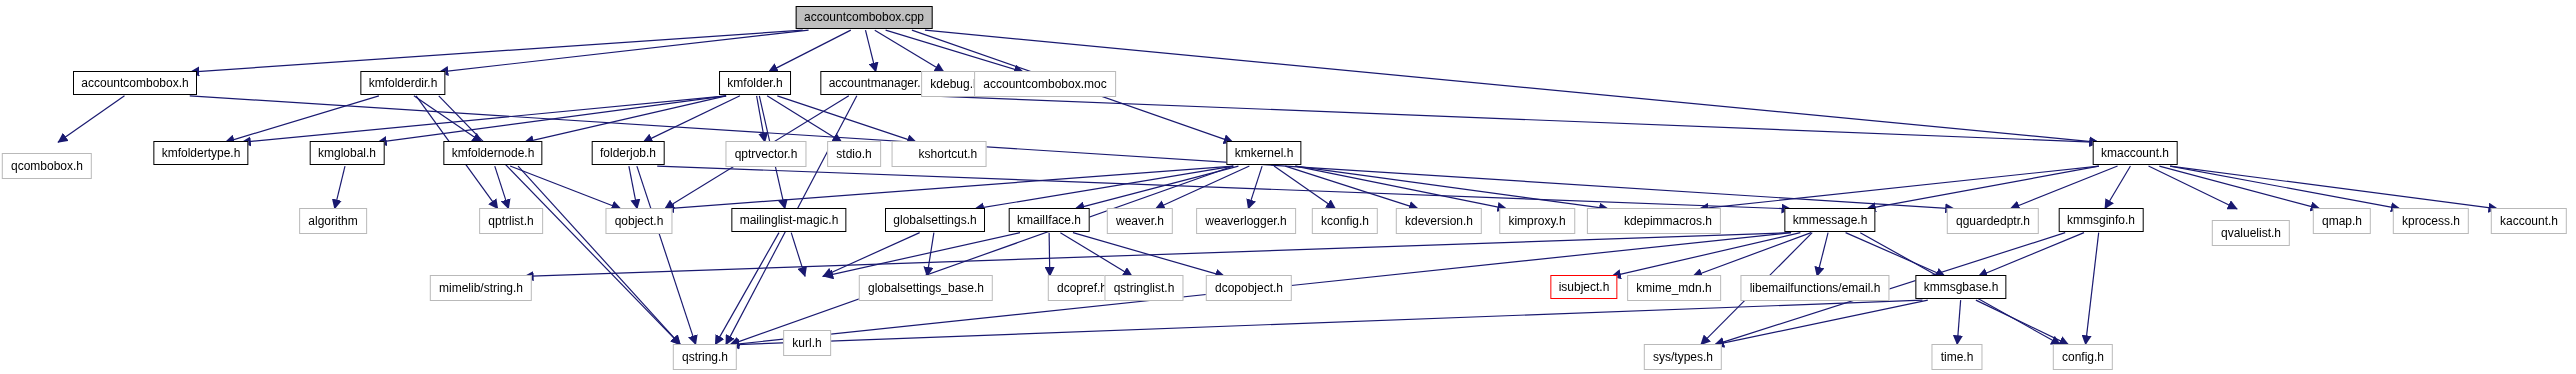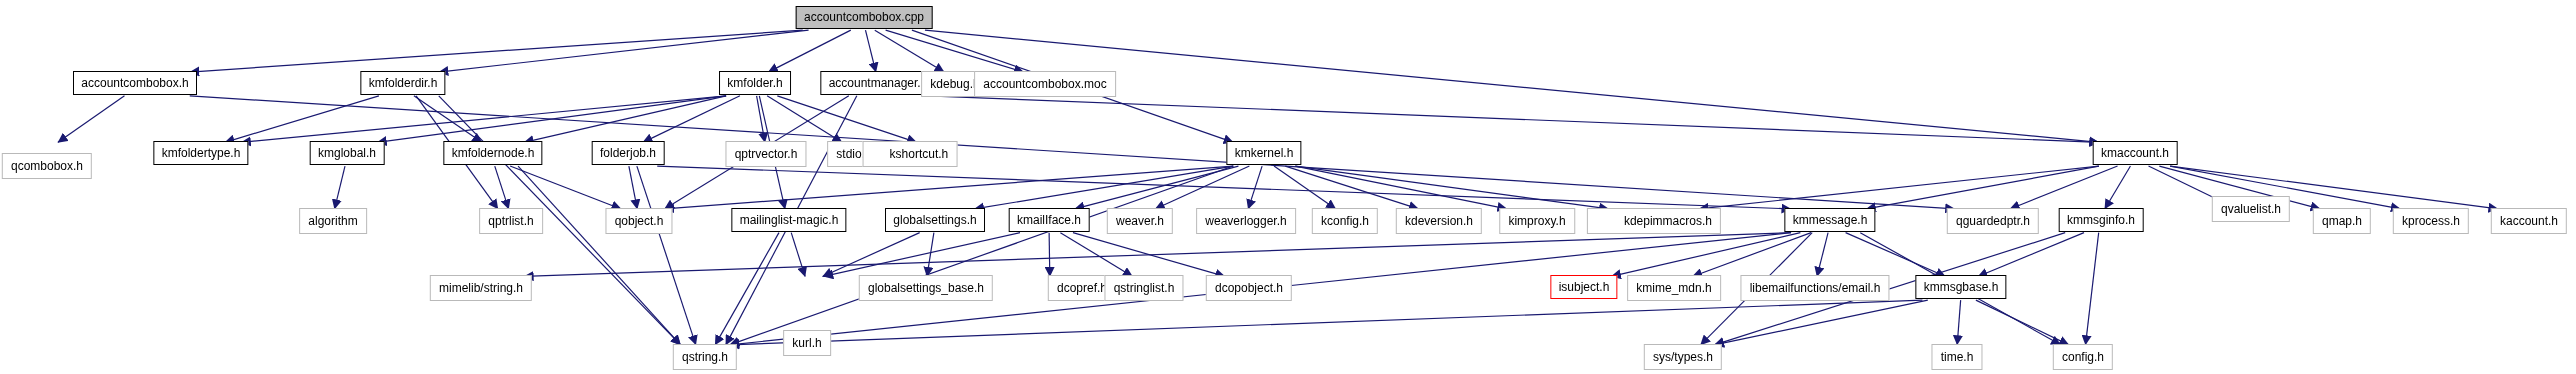--- a/index.html
+++ b/index.html
@@ -108,39 +108,39 @@
       <div class="node linked" style="left: 878px; top: 71px;">accountmanager.h</div>
       <div class="node plain" style="left: 955px; top: 71px;">kdebug.h</div>
       <div class="node plain" style="left: 1045px; top: 71px;">accountcombobox.moc</div>
       <div class="node plain" style="left: 47px; top: 141px; margin-top: 12px;">qcombobox.h</div>
       <div class="node linked" style="left: 201px; top: 141px;">kmfoldertype.h</div>
       <div class="node linked" style="left: 347px; top: 141px;">kmglobal.h</div>
       <div class="node linked" style="left: 493px; top: 141px;">kmfoldernode.h</div>
       <div class="node linked" style="left: 628px; top: 141px;">folderjob.h</div>
       <div class="node plain" style="left: 766px; top: 141px;">qptrvector.h</div>
       <div class="node plain" style="left: 854px; top: 141px;">stdio.h</div>
-      <div class="node plain" style="left: 910px; top: 141px; padding-left: 26px;">kshortcut.h</div>
+      <div class="node plain" style="left: 939px; top: 141px; padding-left: 26px;">kshortcut.h</div>
       <div class="node linked" style="left: 1264px; top: 141px;">kmkernel.h</div>
       <div class="node linked" style="left: 2135px; top: 141px;">kmaccount.h</div>
       <div class="node plain" style="left: 333px; top: 208px;">algorithm</div>
       <div class="node plain" style="left: 511px; top: 208px;">qptrlist.h</div>
       <div class="node plain" style="left: 639px; top: 208px;">qobject.h</div>
       <div class="node linked" style="left: 789px; top: 208px;">mailinglist-magic.h</div>
       <div class="node linked" style="left: 935px; top: 208px;">globalsettings.h</div>
       <div class="node linked" style="left: 1049px; top: 208px;">kmailIface.h</div>
       <div class="node plain" style="left: 1140px; top: 208px;">weaver.h</div>
       <div class="node plain" style="left: 1246px; top: 208px;">weaverlogger.h</div>
       <div class="node plain" style="left: 1345px; top: 208px;">kconfig.h</div>
       <div class="node plain" style="left: 1439px; top: 208px;">kdeversion.h</div>
       <div class="node plain" style="left: 1537px; top: 208px;">kimproxy.h</div>
       <div class="node plain" style="left: 1654px; top: 208px; padding-left: 36px;">kdepimmacros.h</div>
       <div class="node linked" style="left: 1830px; top: 208px;">kmmessage.h</div>
       <div class="node plain" style="left: 1993px; top: 208px;">qguardedptr.h</div>
       <div class="node linked" style="left: 2101px; top: 208px; text-align: right;">kmmsginfo.h</div>
-      <div class="node plain" style="left: 2251px; top: 196px;">qvaluelist.h</div>
+      <div class="node plain" style="left: 2251px; top: 220px;">qvaluelist.h</div>
       <div class="node plain" style="left: 2342px; top: 208px;">qmap.h</div>
       <div class="node plain" style="left: 2431px; top: 208px;">kprocess.h</div>
       <div class="node plain" style="left: 2529px; top: 208px;">kaccount.h</div>
       <div class="node plain" style="left: 481px; top: 275px;">mimelib/string.h</div>
       <div class="node plain" style="left: 807px; top: 286px; margin-top: 44px;">kurl.h</div>
       <div class="node plain" style="left: 926px; top: 275px;">globalsettings_base.h</div>
       <div class="node plain" style="left: 1050px; top: 275px; margin-left: 32px;">dcopref.h</div>
       <div class="node plain" style="left: 1144px; top: 275px;">qstringlist.h</div>
       <div class="node plain" style="left: 1249px; top: 275px;">dcopobject.h</div>
       <div class="node red" style="left: 1584px; top: 275px;">isubject.h</div>

